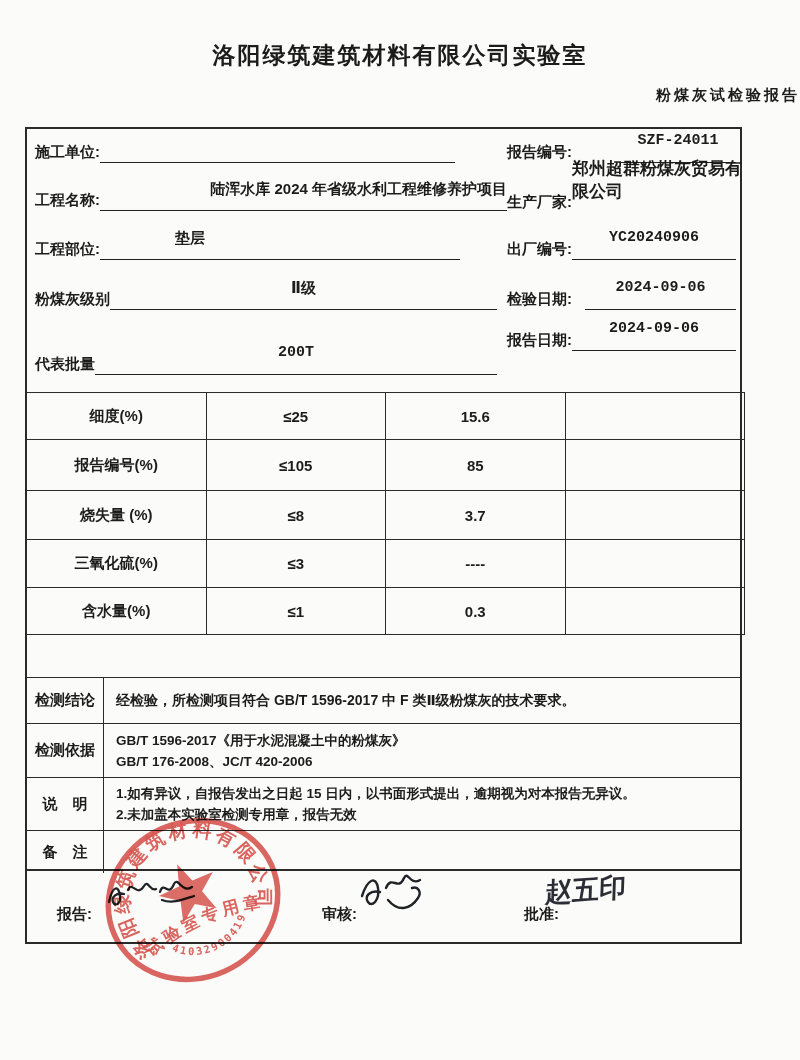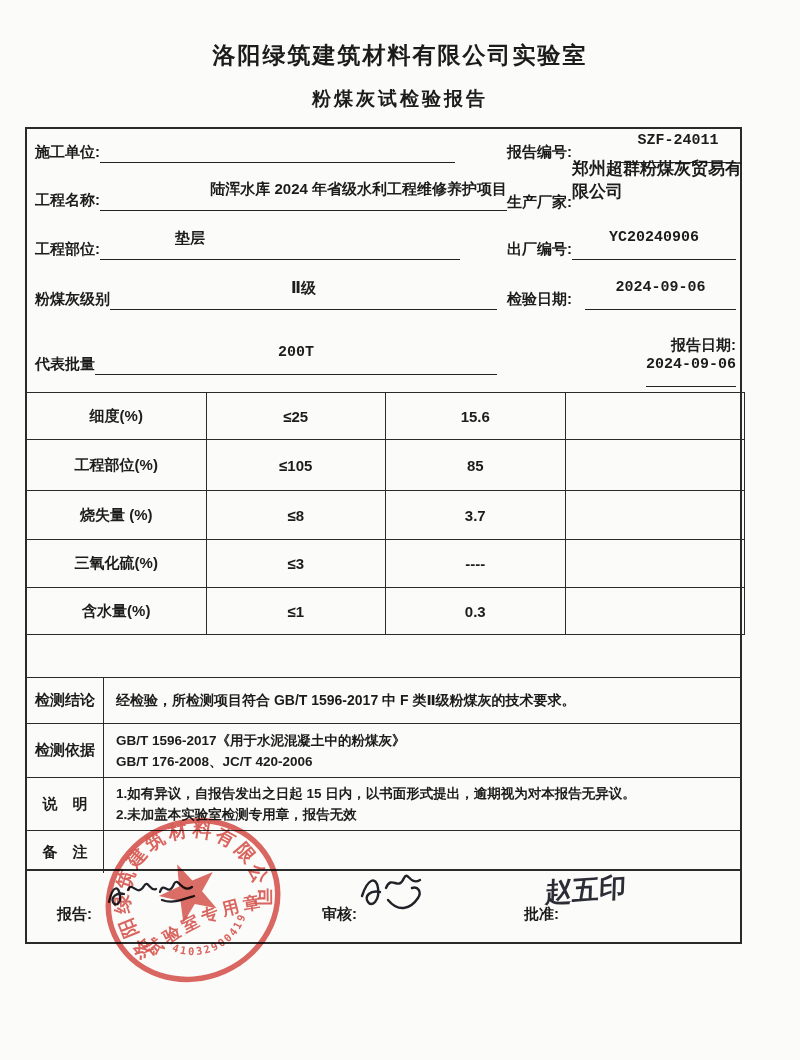--- a/index.html
+++ b/index.html
@@ -4,43 +4,43 @@
 <style>
   html,body{margin:0;padding:0;background:#e8e8e6;}
   .page{
     position:relative;width:800px;height:1060px;margin:0 auto;
     background:#fbfbf9;
     font-family:"Liberation Sans","DejaVu Sans",sans-serif;
     color:#1c1c1c;overflow:hidden;
   }
   .title1{position:absolute;top:40px;left:0;width:100%;text-align:center;
     font-size:23px;font-weight:bold;letter-spacing:2px;}
-  .title2{position:absolute;top:86px;left:0;width:100%;text-align:center;
-    font-size:19px;font-weight:bold;letter-spacing:3px;}
+  .title2{position:absolute;top:86px;left:0;width:100%;text-align:right;
+    font-size:15px;font-weight:bold;letter-spacing:3px;}
   .form-box{position:absolute;left:25px;top:127px;width:717px;height:817px;
     border:2px solid #2a2a2a;box-sizing:border-box;}
   
   .hdr{position:absolute;left:0;top:0;width:100%;height:263px;}
   .field{position:absolute;display:flex;align-items:flex-end;height:24px;}
   .flabel{font-weight:bold;font-size:15px;white-space:nowrap;flex:none;padding-bottom:1px;}
   .fvalue{flex:1;border-bottom:1.6px solid #222;font-weight:bold;font-size:15px;
     text-align:center;min-height:20px;padding-bottom:10px;}
   .fvalue.noline{border-bottom:none;text-align:left;font-size:17px;}
   .fvalue.left{text-align:right;}
   .mono{font-family:"Liberation Mono","DejaVu Sans Mono",monospace;font-weight:bold;}
   .f-l1{left:8px;top:10px;width:472px;}  .f-l1 .fvalue{margin-right:52px;}
   .f-l2{left:8px;top:58px;width:472px;}
   .f-l3{left:8px;top:107px;width:472px;} .f-l3 .fvalue{margin-right:47px;text-align:left;padding-left:75px;}
   .f-l4{left:8px;top:157px;width:462px;}
   .f-l5{left:8px;top:222px;width:462px;}
   .f-r1{left:480px;top:10px;width:229px;gap:48px;}
   .f-r2{left:480px;top:60px;width:235px;}
   .f-r3{left:480px;top:107px;width:229px;}
   .f-r4{left:480px;top:157px;width:229px;gap:13px;}
-  .f-r5{left:480px;top:207px;width:229px;flex-direction:column;}
+  .f-r5{left:480px;top:198px;width:229px;}
   
   table.results{position:absolute;left:-1px;top:263px;width:719px;
     border-collapse:collapse;table-layout:fixed;}
   table.results td,table.results th{border:1.6px solid #2b2b2b;
     font-size:15px;font-weight:bold;text-align:center;padding:0;}
   .c1{width:135px;} .c2{width:120px;} .c3{width:282px;} .c4{width:182px;}
   .r0{height:43px;} .r1{height:47px;} .r2{height:51px;}
   .r3{height:49px;} .r4{height:48px;} .r5{height:47px;}
   
   .lower{position:absolute;left:0;top:548px;width:100%;}
@@ -118,21 +118,21 @@
 
     <table class="results">
       <tbody>
       <tr class="r1">
         <td>细度(%)</td>
         <td>≤25</td>
         <td>15.6</td>
         <td></td>
       </tr>
       <tr class="r2">
-        <td>工程部位(%)</td>
+        <td>报告编号(%)</td>
         <td>≤105</td>
         <td>85</td>
         <td></td>
       </tr>
       <tr class="r3">
         <td>烧失量 (%)</td>
         <td>≤8</td>
         <td>3.7</td>
         <td></td>
       </tr>

